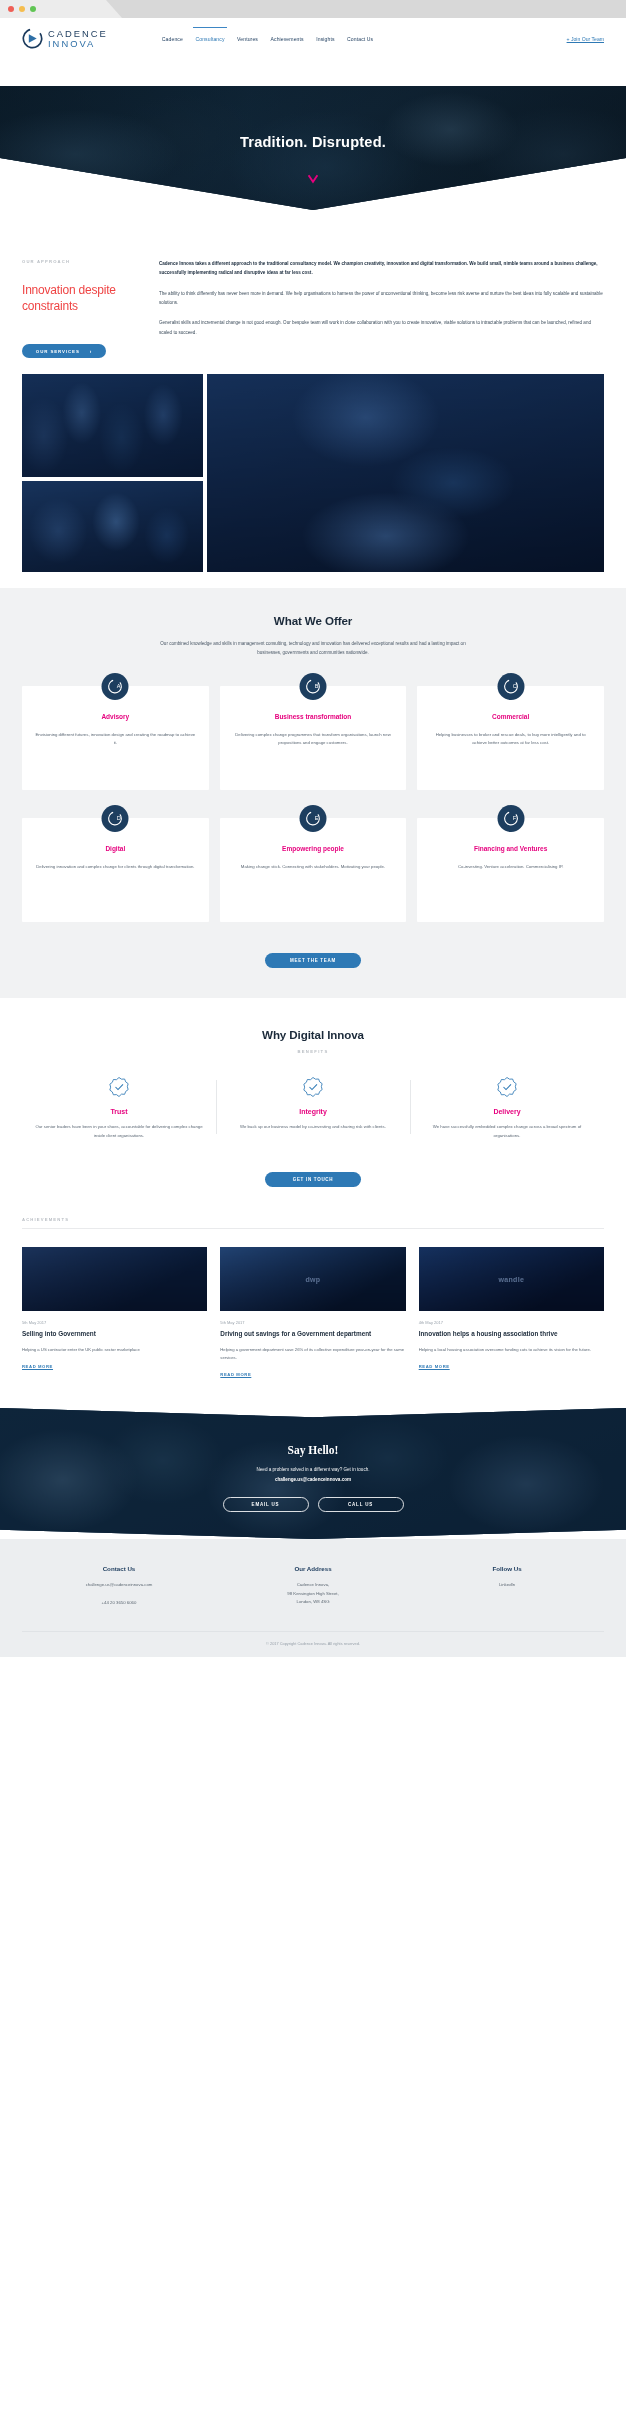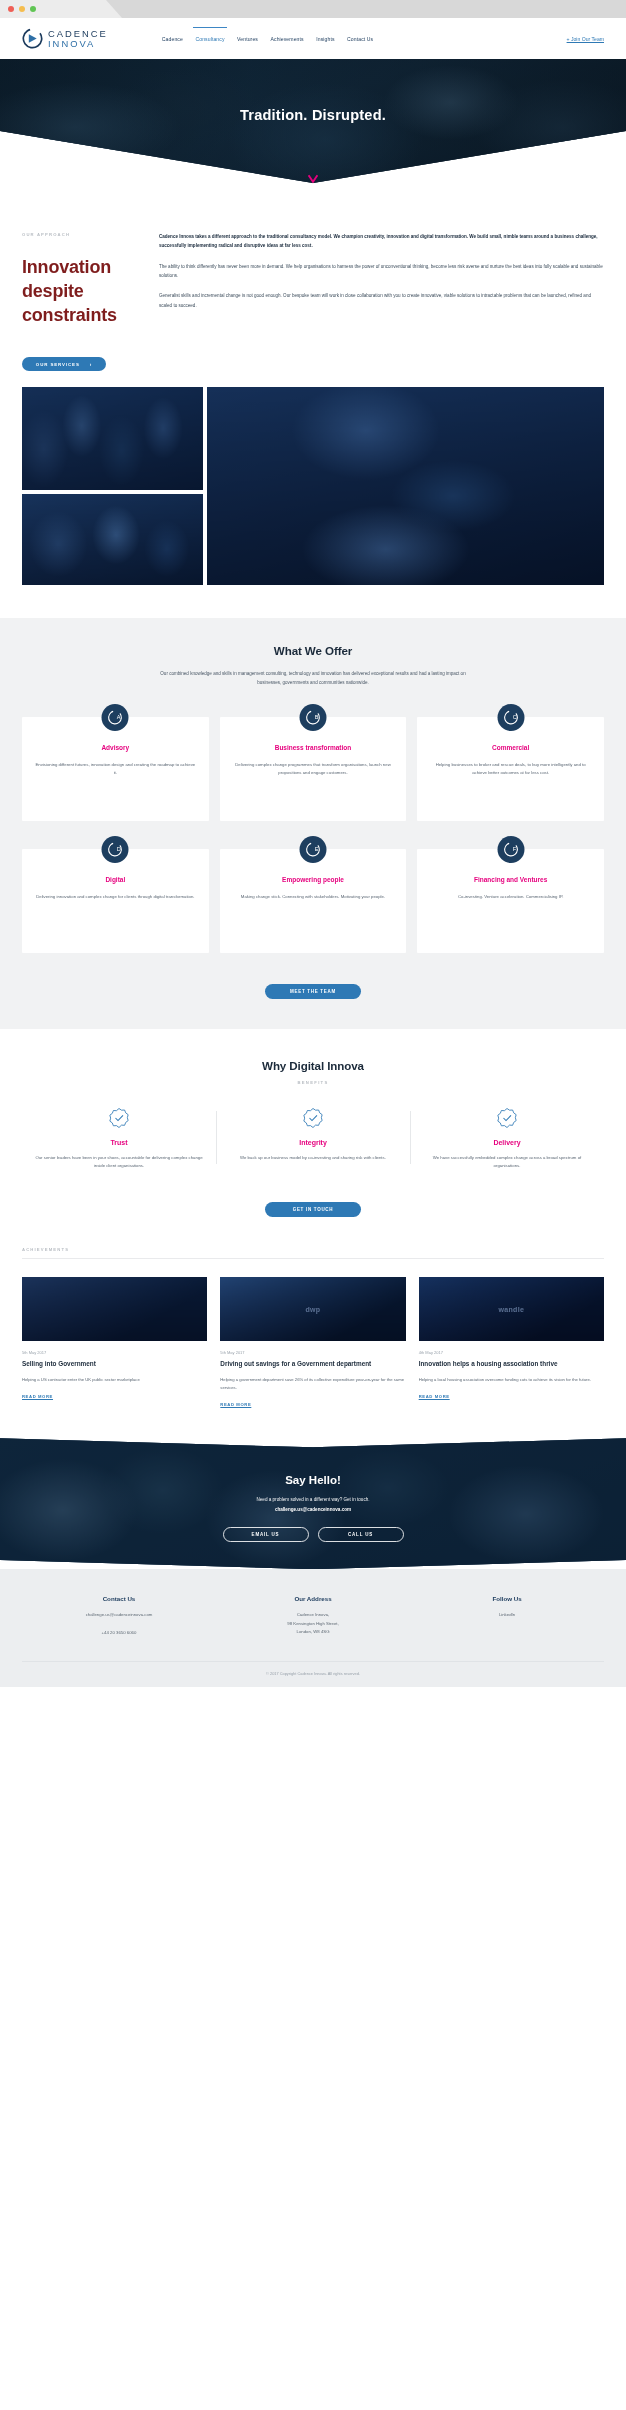--- a/index.html
+++ b/index.html
@@ -45,20 +45,21 @@
     content: ""; position: absolute; left: -2px; right: -2px; top: -9px;
     height: 1.3px; background: #3d86c4;
   }
   .join { margin-left: auto; font-size: 5.1px; color: #2e79b5; white-space: nowrap; }
 
   
   .hero {
     position: relative; height: 124px; overflow: hidden;
     clip-path: polygon(0 0, 100% 0, 100% 58%, 50% 100%, 0 58%);
     background: #0d2030;
+    margin-top: 27px;
   }
   .hero-photo {
     position: absolute; inset: 0;
     background:
       radial-gradient(ellipse 28% 60% at 12% 55%, #2a4a63 0%, transparent 60%),
       radial-gradient(ellipse 20% 55% at 30% 40%, #152b3d 0%, transparent 60%),
       radial-gradient(ellipse 24% 70% at 52% 65%, #1d3950 0%, transparent 65%),
       radial-gradient(ellipse 18% 50% at 72% 35%, #36536b 0%, transparent 60%),
       radial-gradient(ellipse 22% 60% at 90% 55%, #223c52 0%, transparent 65%),
       linear-gradient(160deg, #0e2435 0%, #13293c 45%, #0b1a27 100%);
@@ -78,21 +79,21 @@
 
   
   .section { padding: 0 22px; }
   .eyebrow {
     font-size: 4.2px; letter-spacing: 1.15px; color: #b9bec4; font-weight: 700;
     text-transform: uppercase;
   }
   .approach { padding-top: 31px; display: flex; }
   .approach-left { width: 126px; flex: 0 0 126px; padding-top: 18px; }
   .approach h2 {
-    font-size: 18px; line-height: 1.34; color: #7f1d1d; font-weight: 700;
+    font-size: 12px; line-height: 1.34; color: #ef4444; font-weight: 400;
     letter-spacing: -.2px;
   }
   .btn-primary {
     display: inline-flex; align-items: center; justify-content: center; gap: 10px;
     background: #2e79b5; color: #fff; border-radius: 11px; padding: 0 11px;
     height: 14px; font-size: 4.4px; font-weight: 700; letter-spacing: .9px;
     text-transform: uppercase; border: none; margin-top: 30px; min-width: 84px;
   }
   .btn-primary .arw { font-size: 4.6px; }
   .approach-right { flex: 1; padding-top: 18px; padding-left: 11px; }
@@ -124,21 +125,21 @@
       radial-gradient(ellipse 22% 54% at 52% 45%, #9ab6cd, transparent 60%),
       radial-gradient(ellipse 20% 50% at 80% 60%, #50789a, transparent 62%),
       linear-gradient(160deg, #456a8d, #1d3b58); }
   .ph.c { height: 100%; background:
       radial-gradient(ellipse 30% 40% at 40% 22%, #7d9cba, transparent 62%),
       radial-gradient(ellipse 26% 30% at 62% 55%, #557f9f, transparent 60%),
       radial-gradient(ellipse 34% 36% at 45% 82%, #9db8cf, transparent 62%),
       linear-gradient(165deg, #3f6488, #16304b); }
 
   
-  .offer { background: #f1f2f3; padding: 26px 22px 30px; margin-top: 33px; }
+  .offer { background: #f1f2f3; padding: 26px 22px 30px; margin-top: 16px; }
   h2.center {
     text-align: center; font-size: 11.6px; color: #1b2a3a; font-weight: 700;
     letter-spacing: -.1px;
   }
   .offer-sub {
     text-align: center; font-size: 4.55px; line-height: 2.0; color: #4a5866;
     max-width: 310px; margin: 12px auto 0;
   }
   .cards { display: grid; grid-template-columns: repeat(3, 1fr); gap: 11px; margin-top: 29px; }
   .card {
@@ -215,21 +216,21 @@
       radial-gradient(ellipse 16% 55% at 26% 40%, #26465f, transparent 60%),
       radial-gradient(ellipse 18% 60% at 44% 62%, #3a5a78, transparent 62%),
       radial-gradient(ellipse 16% 50% at 62% 38%, #1f3d56, transparent 60%),
       radial-gradient(ellipse 20% 60% at 84% 58%, #375674, transparent 62%),
       linear-gradient(160deg, #102a42, #0c2136);
   }
   .hello-bg::after {
     content: ""; position: absolute; inset: 0; background: rgba(12,32,52,.55);
   }
   .hello-inner { position: relative; text-align: center; padding-top: 36px; color: #fff; }
-  .hello-inner h2 { font-size: 11.5px; font-weight: 700; }
+  .hello-inner h2 { font-size: 11.5px; font-weight: 700; font-family: Liberation Serif, serif; }
   .hello-inner .sub { font-size: 4.6px; margin-top: 11px; opacity: .95; }
   .hello-inner .mail { font-size: 4.6px; margin-top: 5px; font-weight: 700; }
   .hello-btns { display: flex; gap: 9px; justify-content: center; margin-top: 15px; }
   .btn-ghost {
     border: 1px solid rgba(255,255,255,.85); border-radius: 11px; height: 15px;
     min-width: 86px; color: #fff; background: transparent; font-size: 4.5px;
     font-weight: 700; letter-spacing: .8px; text-transform: uppercase;
     display: inline-flex; align-items: center; justify-content: center;
   }
 

